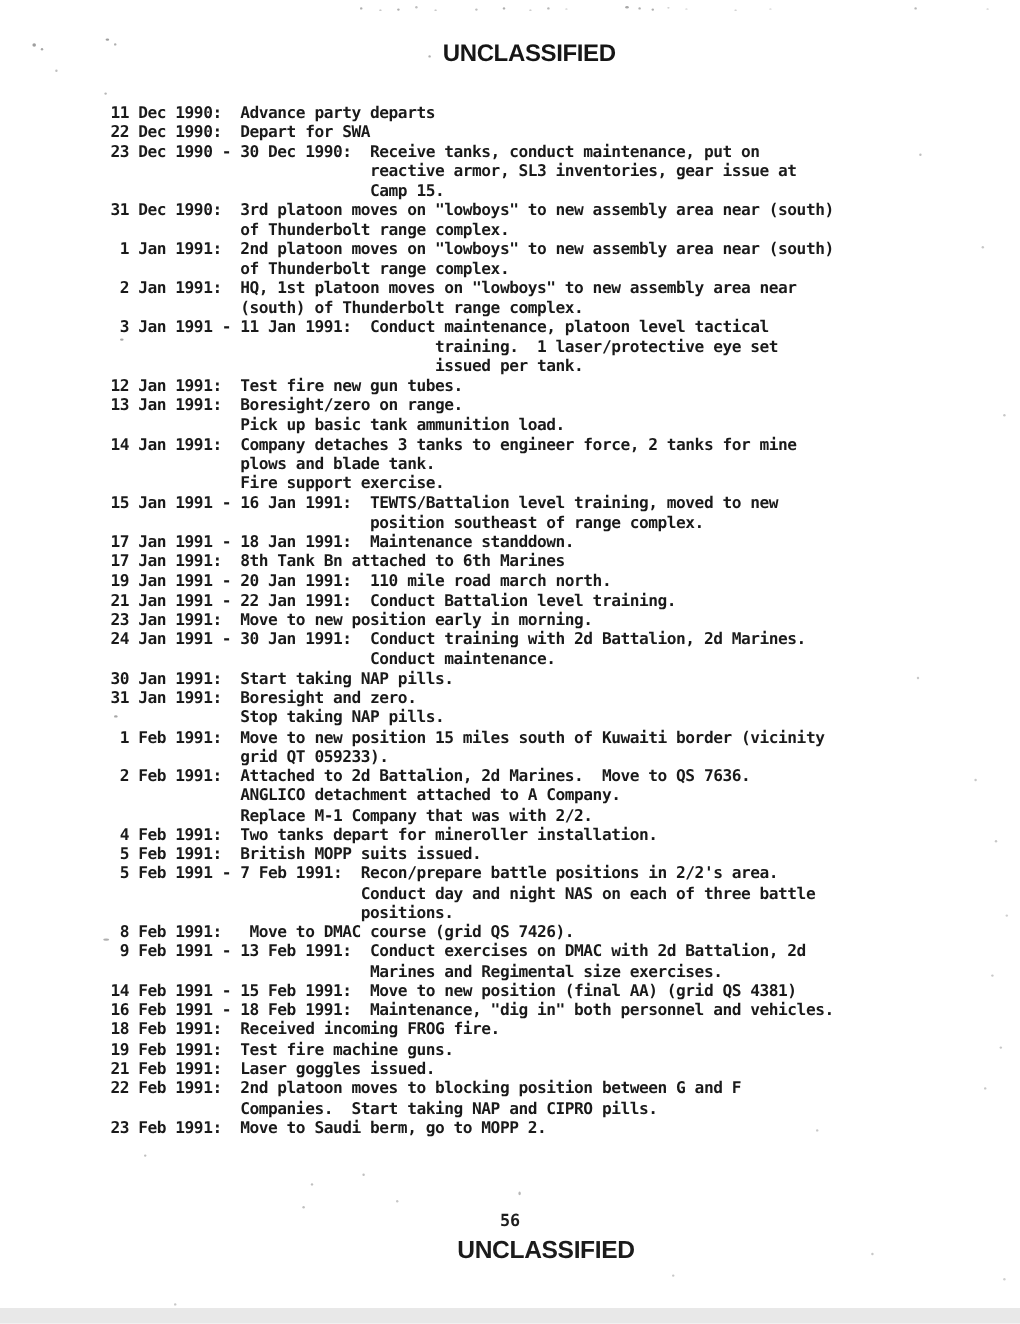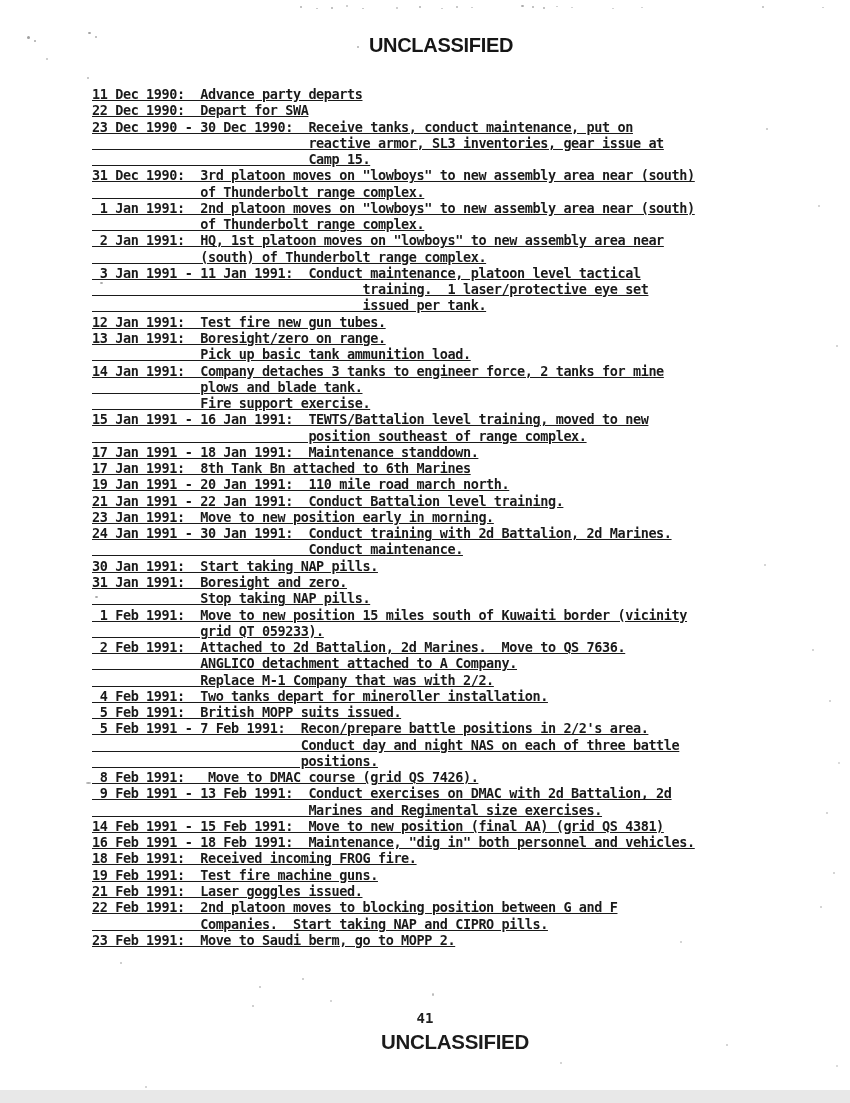--- a/index.html
+++ b/index.html
@@ -28,21 +28,20 @@
   .doc-body{
     position:absolute;
     top:86px;left:92px;
     font-family:"DejaVu Sans Mono",monospace;
     font-size:13.5px;
     line-height:16.27px;
     font-weight:700;
     letter-spacing:-0.4px;
     color:var(--ink);
     white-space:pre;
-    text-decoration:underline;
   }
   .doc-body .line{height:16.27px;}
   .page-number{
     position:absolute;
     top:1010px;left:0;width:850px;
     text-align:center;
     font-family:"DejaVu Sans Mono",monospace;
     font-size:14px;font-weight:700;
     color:#1e1e1e;
   }
@@ -64,21 +63,21 @@
 </style>
 </head>
 <body>
 
 <div class="page">
 
   <div class="classification-header">UNCLASSIFIED</div>
 
   <div class="doc-body"><div class="line">11 Dec 1990:  Advance party departs</div><div class="line">22 Dec 1990:  Depart for SWA</div><div class="line">23 Dec 1990 - 30 Dec 1990:  Receive tanks, conduct maintenance, put on</div><div class="line">                            reactive armor, SL3 inventories, gear issue at</div><div class="line">                            Camp 15.</div><div class="line">31 Dec 1990:  3rd platoon moves on "lowboys" to new assembly area near (south)</div><div class="line">              of Thunderbolt range complex.</div><div class="line"> 1 Jan 1991:  2nd platoon moves on "lowboys" to new assembly area near (south)</div><div class="line">              of Thunderbolt range complex.</div><div class="line"> 2 Jan 1991:  HQ, 1st platoon moves on "lowboys" to new assembly area near</div><div class="line">              (south) of Thunderbolt range complex.</div><div class="line"> 3 Jan 1991 - 11 Jan 1991:  Conduct maintenance, platoon level tactical</div><div class="line">                                   training.  1 laser/protective eye set</div><div class="line">                                   issued per tank.</div><div class="line">12 Jan 1991:  Test fire new gun tubes.</div><div class="line">13 Jan 1991:  Boresight/zero on range.</div><div class="line">              Pick up basic tank ammunition load.</div><div class="line">14 Jan 1991:  Company detaches 3 tanks to engineer force, 2 tanks for mine</div><div class="line">              plows and blade tank.</div><div class="line">              Fire support exercise.</div><div class="line">15 Jan 1991 - 16 Jan 1991:  TEWTS/Battalion level training, moved to new</div><div class="line">                            position southeast of range complex.</div><div class="line">17 Jan 1991 - 18 Jan 1991:  Maintenance standdown.</div><div class="line">17 Jan 1991:  8th Tank Bn attached to 6th Marines</div><div class="line">19 Jan 1991 - 20 Jan 1991:  110 mile road march north.</div><div class="line">21 Jan 1991 - 22 Jan 1991:  Conduct Battalion level training.</div><div class="line">23 Jan 1991:  Move to new position early in morning.</div><div class="line">24 Jan 1991 - 30 Jan 1991:  Conduct training with 2d Battalion, 2d Marines.</div><div class="line">                            Conduct maintenance.</div><div class="line">30 Jan 1991:  Start taking NAP pills.</div><div class="line">31 Jan 1991:  Boresight and zero.</div><div class="line">              Stop taking NAP pills.</div><div class="line"> 1 Feb 1991:  Move to new position 15 miles south of Kuwaiti border (vicinity</div><div class="line">              grid QT 059233).</div><div class="line"> 2 Feb 1991:  Attached to 2d Battalion, 2d Marines.  Move to QS 7636.</div><div class="line">              ANGLICO detachment attached to A Company.</div><div class="line">              Replace M-1 Company that was with 2/2.</div><div class="line"> 4 Feb 1991:  Two tanks depart for mineroller installation.</div><div class="line"> 5 Feb 1991:  British MOPP suits issued.</div><div class="line"> 5 Feb 1991 - 7 Feb 1991:  Recon/prepare battle positions in 2/2's area.</div><div class="line">                           Conduct day and night NAS on each of three battle</div><div class="line">                           positions.</div><div class="line"> 8 Feb 1991:   Move to DMAC course (grid QS 7426).</div><div class="line"> 9 Feb 1991 - 13 Feb 1991:  Conduct exercises on DMAC with 2d Battalion, 2d</div><div class="line">                            Marines and Regimental size exercises.</div><div class="line">14 Feb 1991 - 15 Feb 1991:  Move to new position (final AA) (grid QS 4381)</div><div class="line">16 Feb 1991 - 18 Feb 1991:  Maintenance, "dig in" both personnel and vehicles.</div><div class="line">18 Feb 1991:  Received incoming FROG fire.</div><div class="line">19 Feb 1991:  Test fire machine guns.</div><div class="line">21 Feb 1991:  Laser goggles issued.</div><div class="line">22 Feb 1991:  2nd platoon moves to blocking position between G and F</div><div class="line">              Companies.  Start taking NAP and CIPRO pills.</div><div class="line">23 Feb 1991:  Move to Saudi berm, go to MOPP 2.</div></div>
 
-  <div class="page-number">41</div>
+  <div class="page-number">56</div>
 
   <div class="classification-footer">UNCLASSIFIED</div>
 
 <span class="speck" style="left: 300px; top: 6px; width: 2px; height: 2px; opacity: 0.5;"></span>
     <span class="speck" style="left: 316px; top: 8px; width: 2px; height: 1px; opacity: 0.45;"></span>
     <span class="speck" style="left: 331px; top: 7px; width: 2px; height: 2px; opacity: 0.5;"></span>
     <span class="speck" style="left: 346px; top: 5px; width: 2px; height: 2px; opacity: 0.4;"></span>
     <span class="speck" style="left: 362px; top: 8px; width: 2px; height: 1px; opacity: 0.45;"></span>
     <span class="speck" style="left: 396px; top: 7px; width: 2px; height: 2px; opacity: 0.4;"></span>
     <span class="speck" style="left: 419px; top: 6px; width: 2px; height: 2px; opacity: 0.5;"></span>

